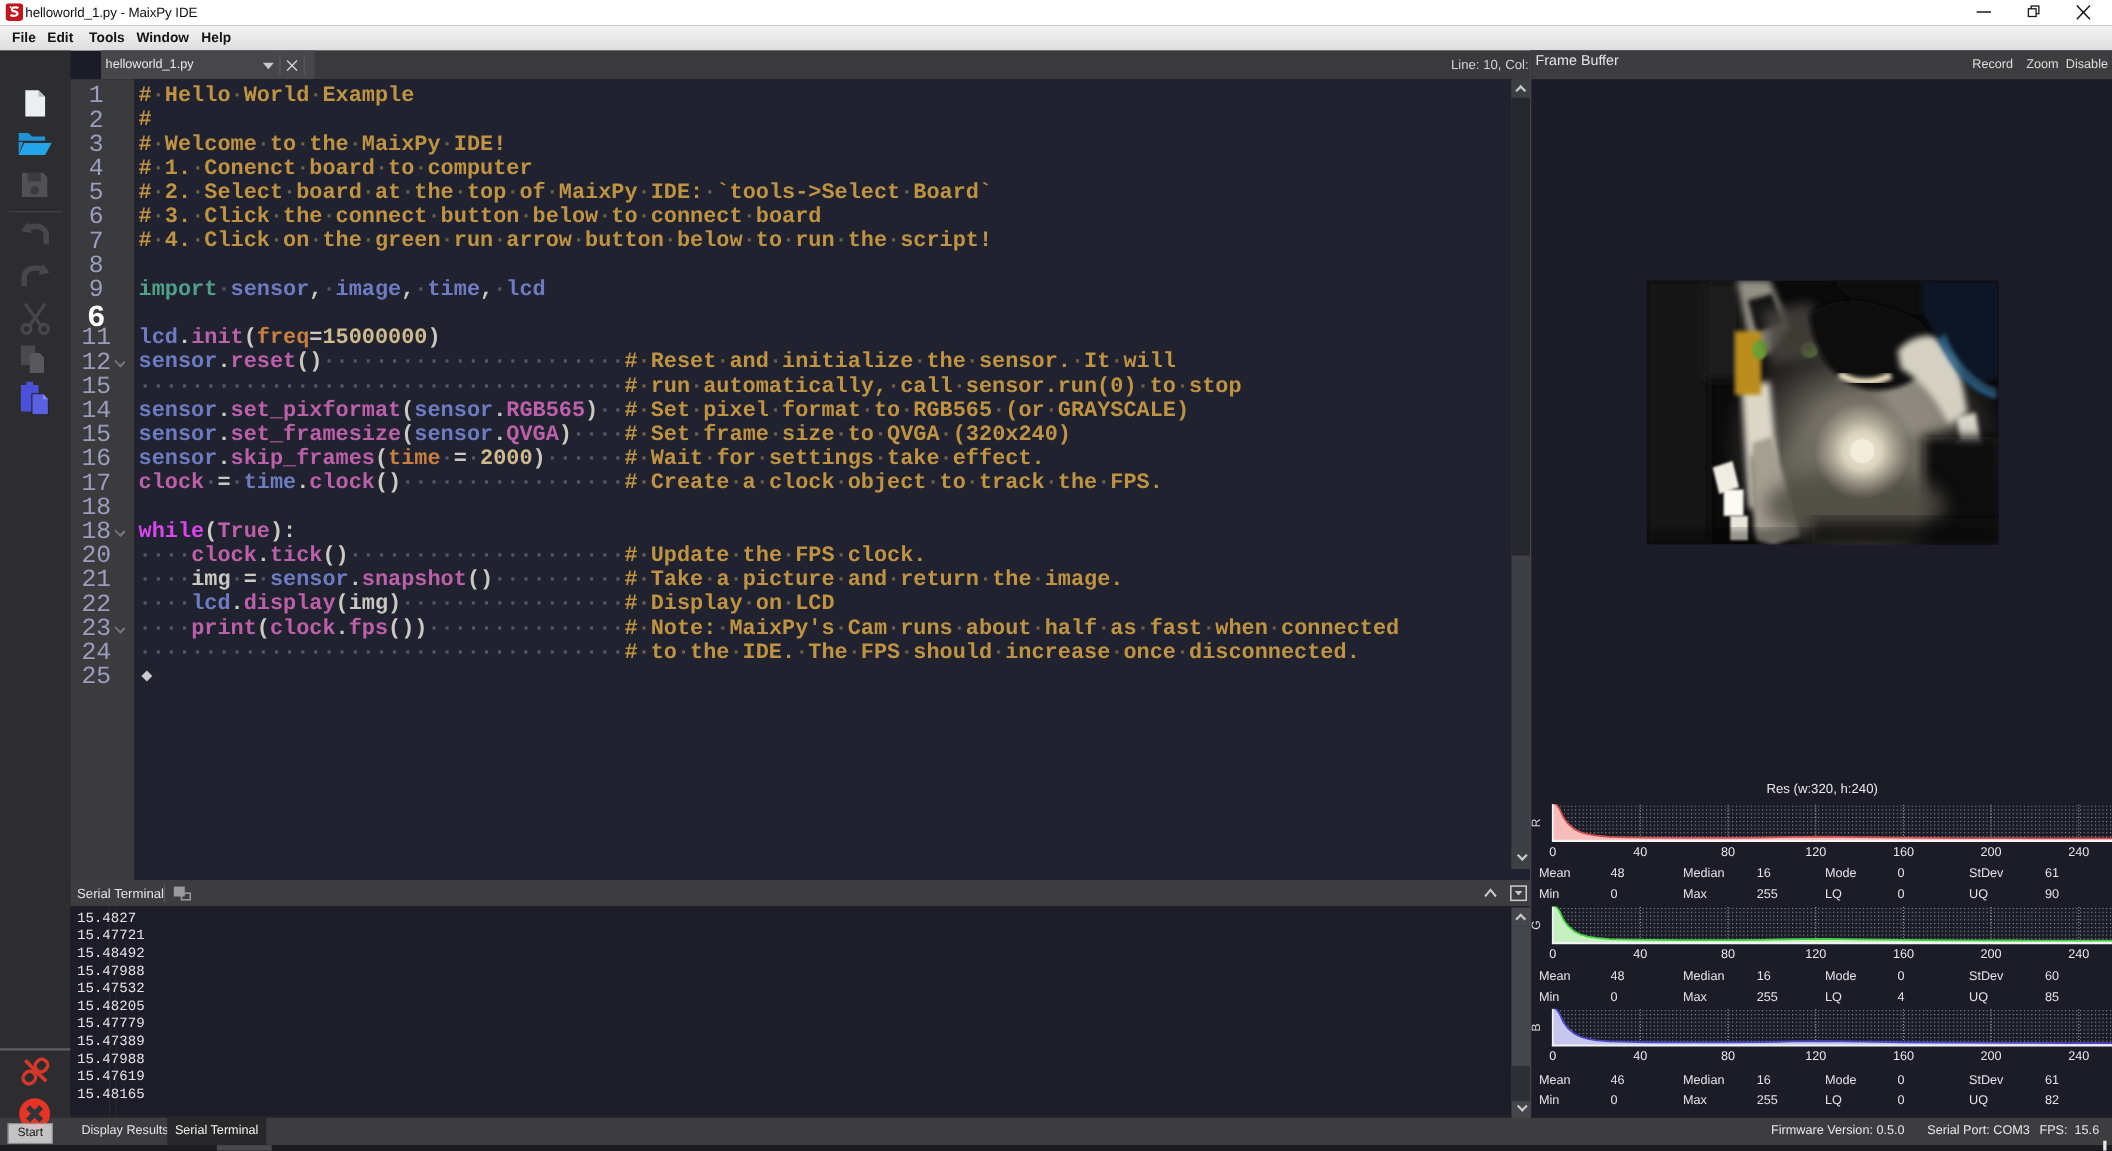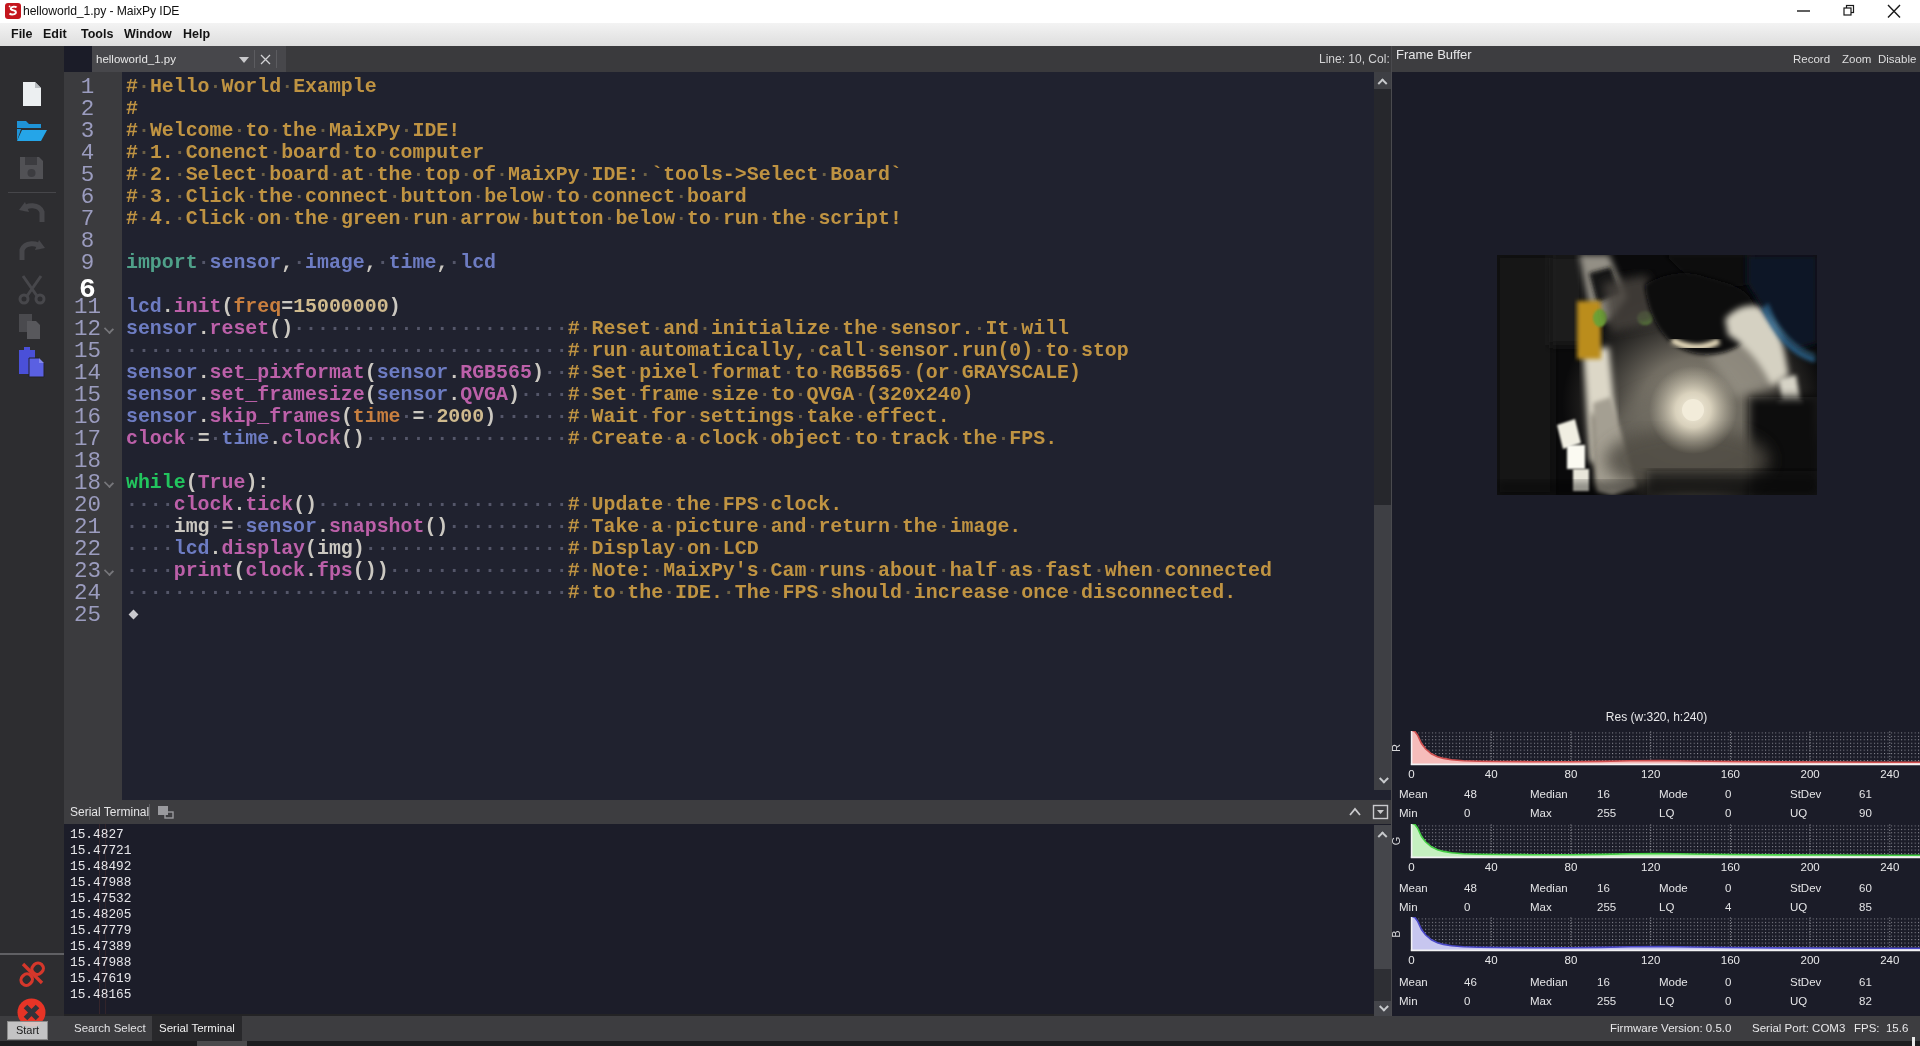--- a/index.html
+++ b/index.html
@@ -25,21 +25,21 @@
 #editor { position:absolute; left:64px; top:72px; width:1327px; height:728px; background:#20222f; }
 #gutter { position:absolute; left:0; top:0; width:58px; height:728px; background:#3b3b3e;
   padding-top:3.5px; font-family:"Liberation Mono",monospace; font-size:22.5px; }
 .gn { height:22px; line-height:22px; width:47px; text-align:center; color:#9b9cbf; }
 .gn.cur { color:#ffffff; font-weight:bold; font-size:28px; position:relative; top:5px; }
 .fold { position:absolute; left:41px; width:8px; height:8px; display:block;
   border-right:2px solid #77777b; border-bottom:2px solid #77777b; transform:rotate(45deg) scale(1,.8); }
 #code { position:absolute; left:58px; top:3.5px; padding-left:4px;
   font-family:"Liberation Mono",monospace; font-weight:bold; font-size:19.9px; line-height:22px; white-space:pre; }
 .cl { height:22px; }
-.tc { color:#bf9342; } .tk { color:#4fa089; } .tw { color:#22c55e; }
+.tc { color:#bf9342; } .tk { color:#4fa089; } .tw { color:#d946ef; }
 .tm { color:#6d7cc2; } .tf { color:#bc60a9; } .ta { color:#c87f3f; }
 .tn { color:#cfba8e; } .tp { color:#cbc8c1; }
 i.td,i.te { font-style:normal; } .td { color:#545669; } .te { color:#6b5f45; }
 #eof { position:absolute; left:65.5px; top:538.5px; width:7px; height:7px; background:#c9c9ce; transform:rotate(45deg); }
 
 .sbar { position:absolute; width:17px; }
 .sb-cell { position:absolute; left:0; width:17px; height:17px; background:#3e3f44; color:#c7c9cc;
   text-align:center; font-size:10px; line-height:17px; }
 .chev { display:inline-block; width:7px; height:7px; border-left:2px solid #c7c9cc; border-top:2px solid #c7c9cc; }
 .chev.up { transform:rotate(45deg) translate(2px,2px); }
@@ -224,21 +224,21 @@
   <div class="abs" style="left:41px;top:0;width:1px;height:190px;background:rgba(150,70,50,.18)"></div>
   <div class="sbar" style="left:1310px;top:1px;height:191px">
     <div class="sb-cell" style="top:0;background:#45464b"><span class="chev up"></span></div>
     <div class="abs" style="left:0;top:17px;width:17px;height:159px;background:#45464b"></div>
     <div class="abs" style="left:0;top:144px;width:17px;height:32px;background:#2e2f34"></div>
     <div class="sb-cell" style="top:176px;background:#45464b"><span class="chev dn"></span></div>
   </div>
 </div>
 
 <div id="status">
-  <span class="s1">Search Select</span>
+  <span class="s1">Display Results</span>
   <span class="s2">Serial Terminal</span>
   <span class="r" style="left:1610px">Firmware Version: 0.5.0</span>
   <span class="r" style="left:1752px">Serial Port: COM3</span>
   <span class="r" style="left:1854px">FPS:&nbsp; 15.6</span>
 </div>
 <div id="strip"></div>
 <div class="abs" style="left:197px;top:1041px;width:50px;height:5px;background:#4a4a4c"></div>
 <div class="abs" style="left:1912px;top:1037px;width:3px;height:9px;background:#e8e8e8"></div>
 <div id="tip">Start</div>
 

